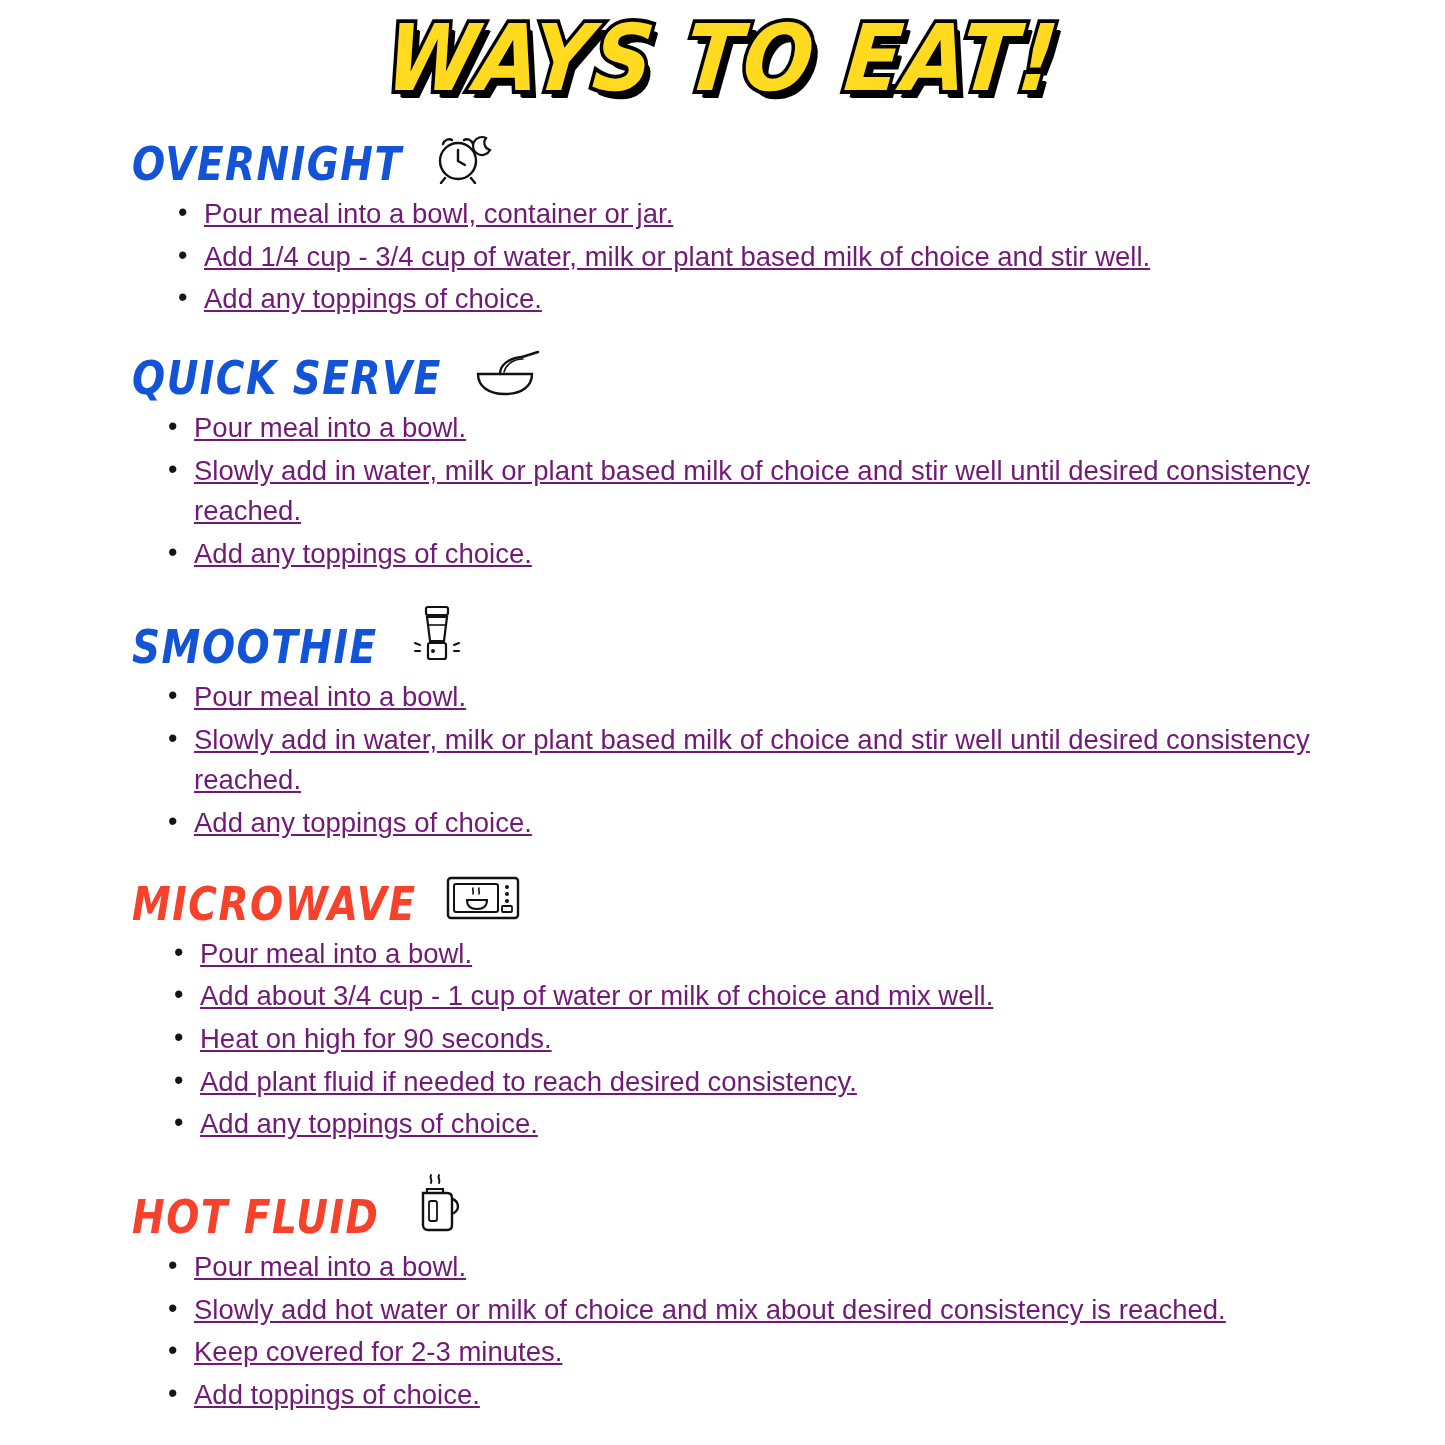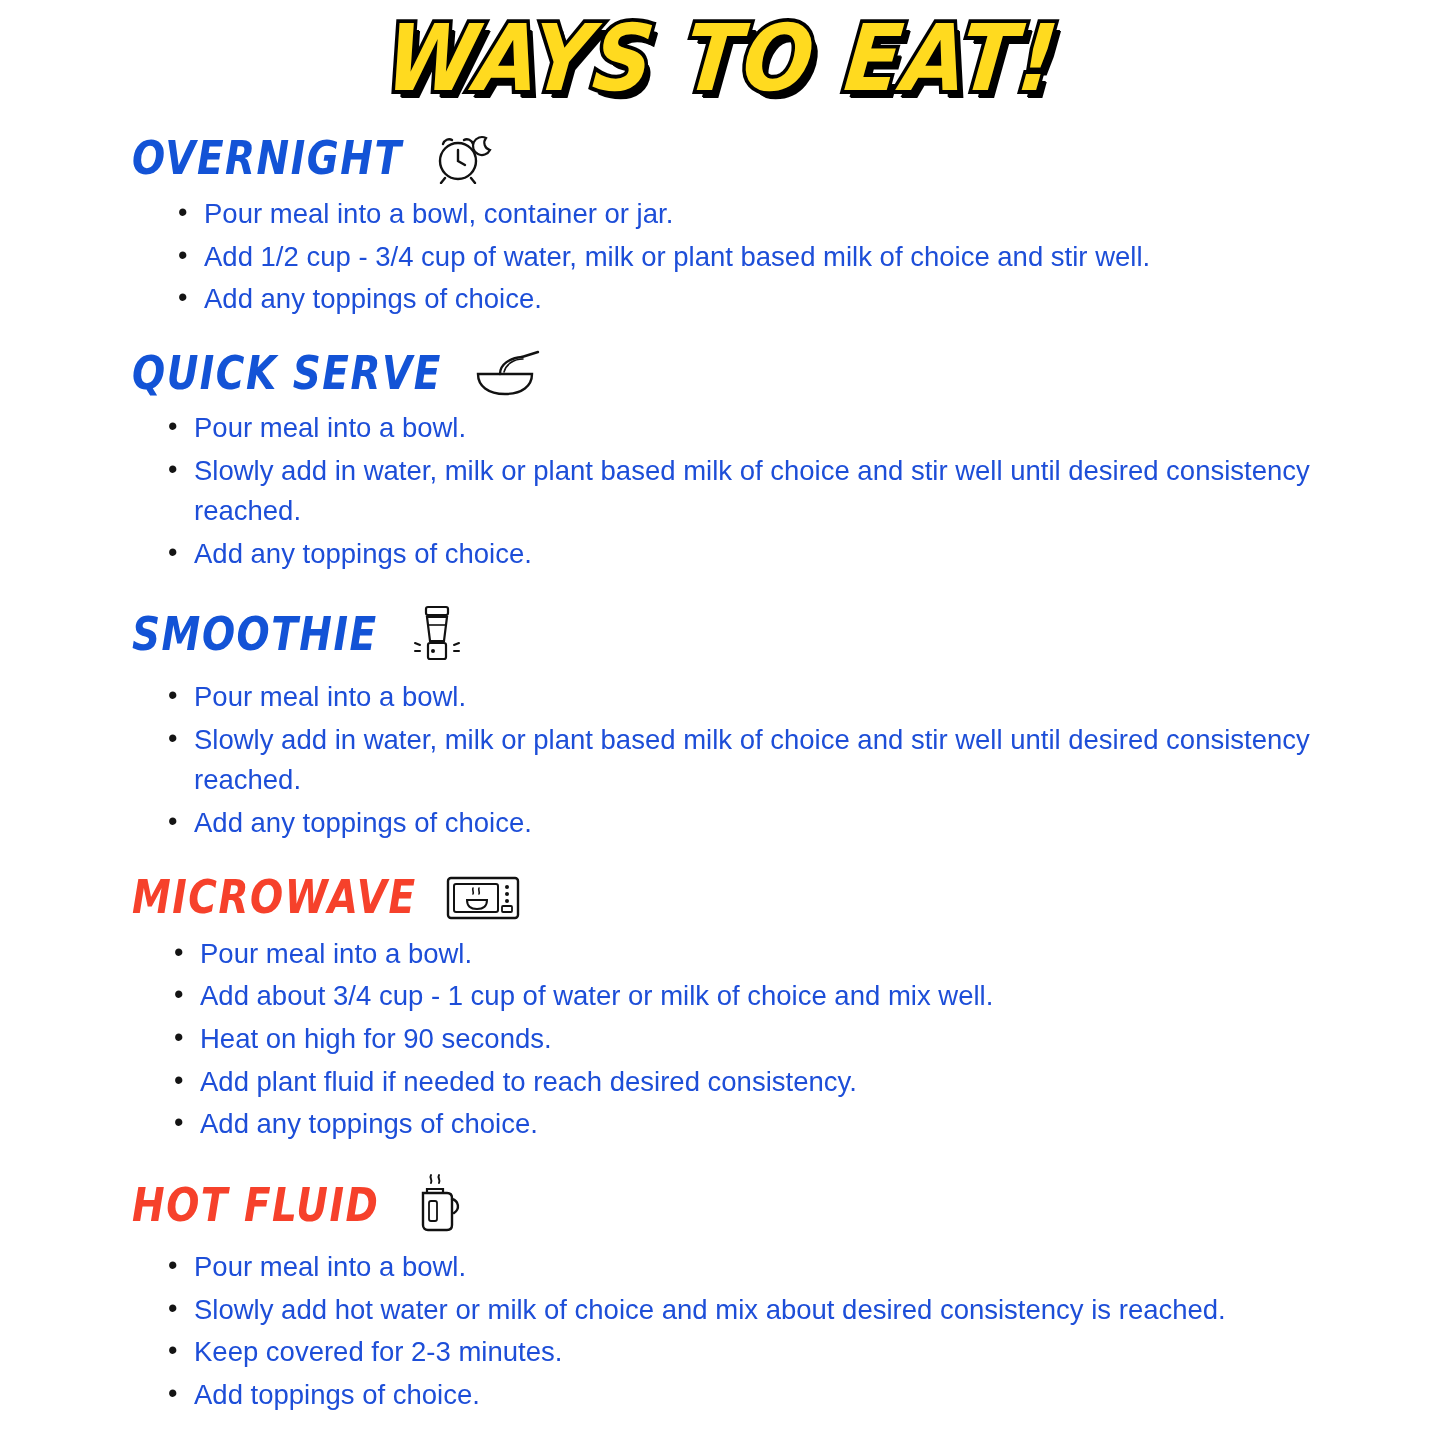--- a/index.html
+++ b/index.html
@@ -48,21 +48,21 @@
 
   
   .sections {
     padding: 26px 70px 0 132px;
   }
   .section {
     margin-bottom: 28px;
   }
   .section-head {
     display: flex;
-    align-items: center;
+    align-items: flex-end;
     gap: 16px;
     margin-bottom: 6px;
   }
   .section-title {
     font-family: "DejaVu Sans", sans-serif;
     font-size: 39px;
     font-weight: bold;
     font-style: italic;
     letter-spacing: 1.5px;
     line-height: 1;
@@ -82,23 +82,24 @@
 
   ul.steps {
     margin: 10px 0 0 0;
     padding-left: 62px;
     list-style: none;
   }
   ul.steps li {
     position: relative;
     font-size: 27.5px;
     line-height: 1.48;
-    color: #1d4ed8;
+    color: #701a75;
     margin-bottom: 2px;
     max-width: 1120px;
+    text-decoration: underline;
   }
   ul.steps li::before {
     content: "\2022";
     position: absolute;
     left: -26px;
     top: -1px;
     font-size: 27px;
     color: #141414;
   }
 
@@ -128,21 +129,21 @@
             <path d="M12 12 C13 8, 18 6, 21 8" stroke="#111" stroke-width="2.4" stroke-linecap="round"></path>
             <path d="M42 12 C41 8, 36 6, 33 8" stroke="#111" stroke-width="2.4" stroke-linecap="round"></path>
             <path d="M14 46 L10 51" stroke="#111" stroke-width="2.4" stroke-linecap="round"></path>
             <path d="M40 46 L44 51" stroke="#111" stroke-width="2.4" stroke-linecap="round"></path>
             <path d="M55 6 a9 9 0 1 0 4 12 a7.5 7.5 0 0 1 -4 -12 z" stroke="#111" stroke-width="2.2" fill="none"></path>
           </svg>
         </span>
       </div>
       <ul class="steps">
         <li>Pour meal into a bowl, container or jar.</li>
-        <li>Add 1/2 cup - 3/4 cup of water, milk or plant based milk of choice and stir well.</li>
+        <li>Add 1/4 cup - 3/4 cup of water, milk or plant based milk of choice and stir well.</li>
         <li>Add any toppings of choice.</li>
       </ul>
     </div>
 
     <div class="section s-quickserve">
       <div class="section-head">
         <h2 class="section-title blue">QUICK SERVE</h2>
         <span class="icon">
           <svg width="74" height="50" viewBox="0 0 74 50" fill="none" xmlns="http://www.w3.org/2000/svg">
             <path d="M8 26 H62 C62 38 52 46 35 46 C18 46 8 38 8 26 Z" stroke="#111" stroke-width="2.4" fill="none"></path>

